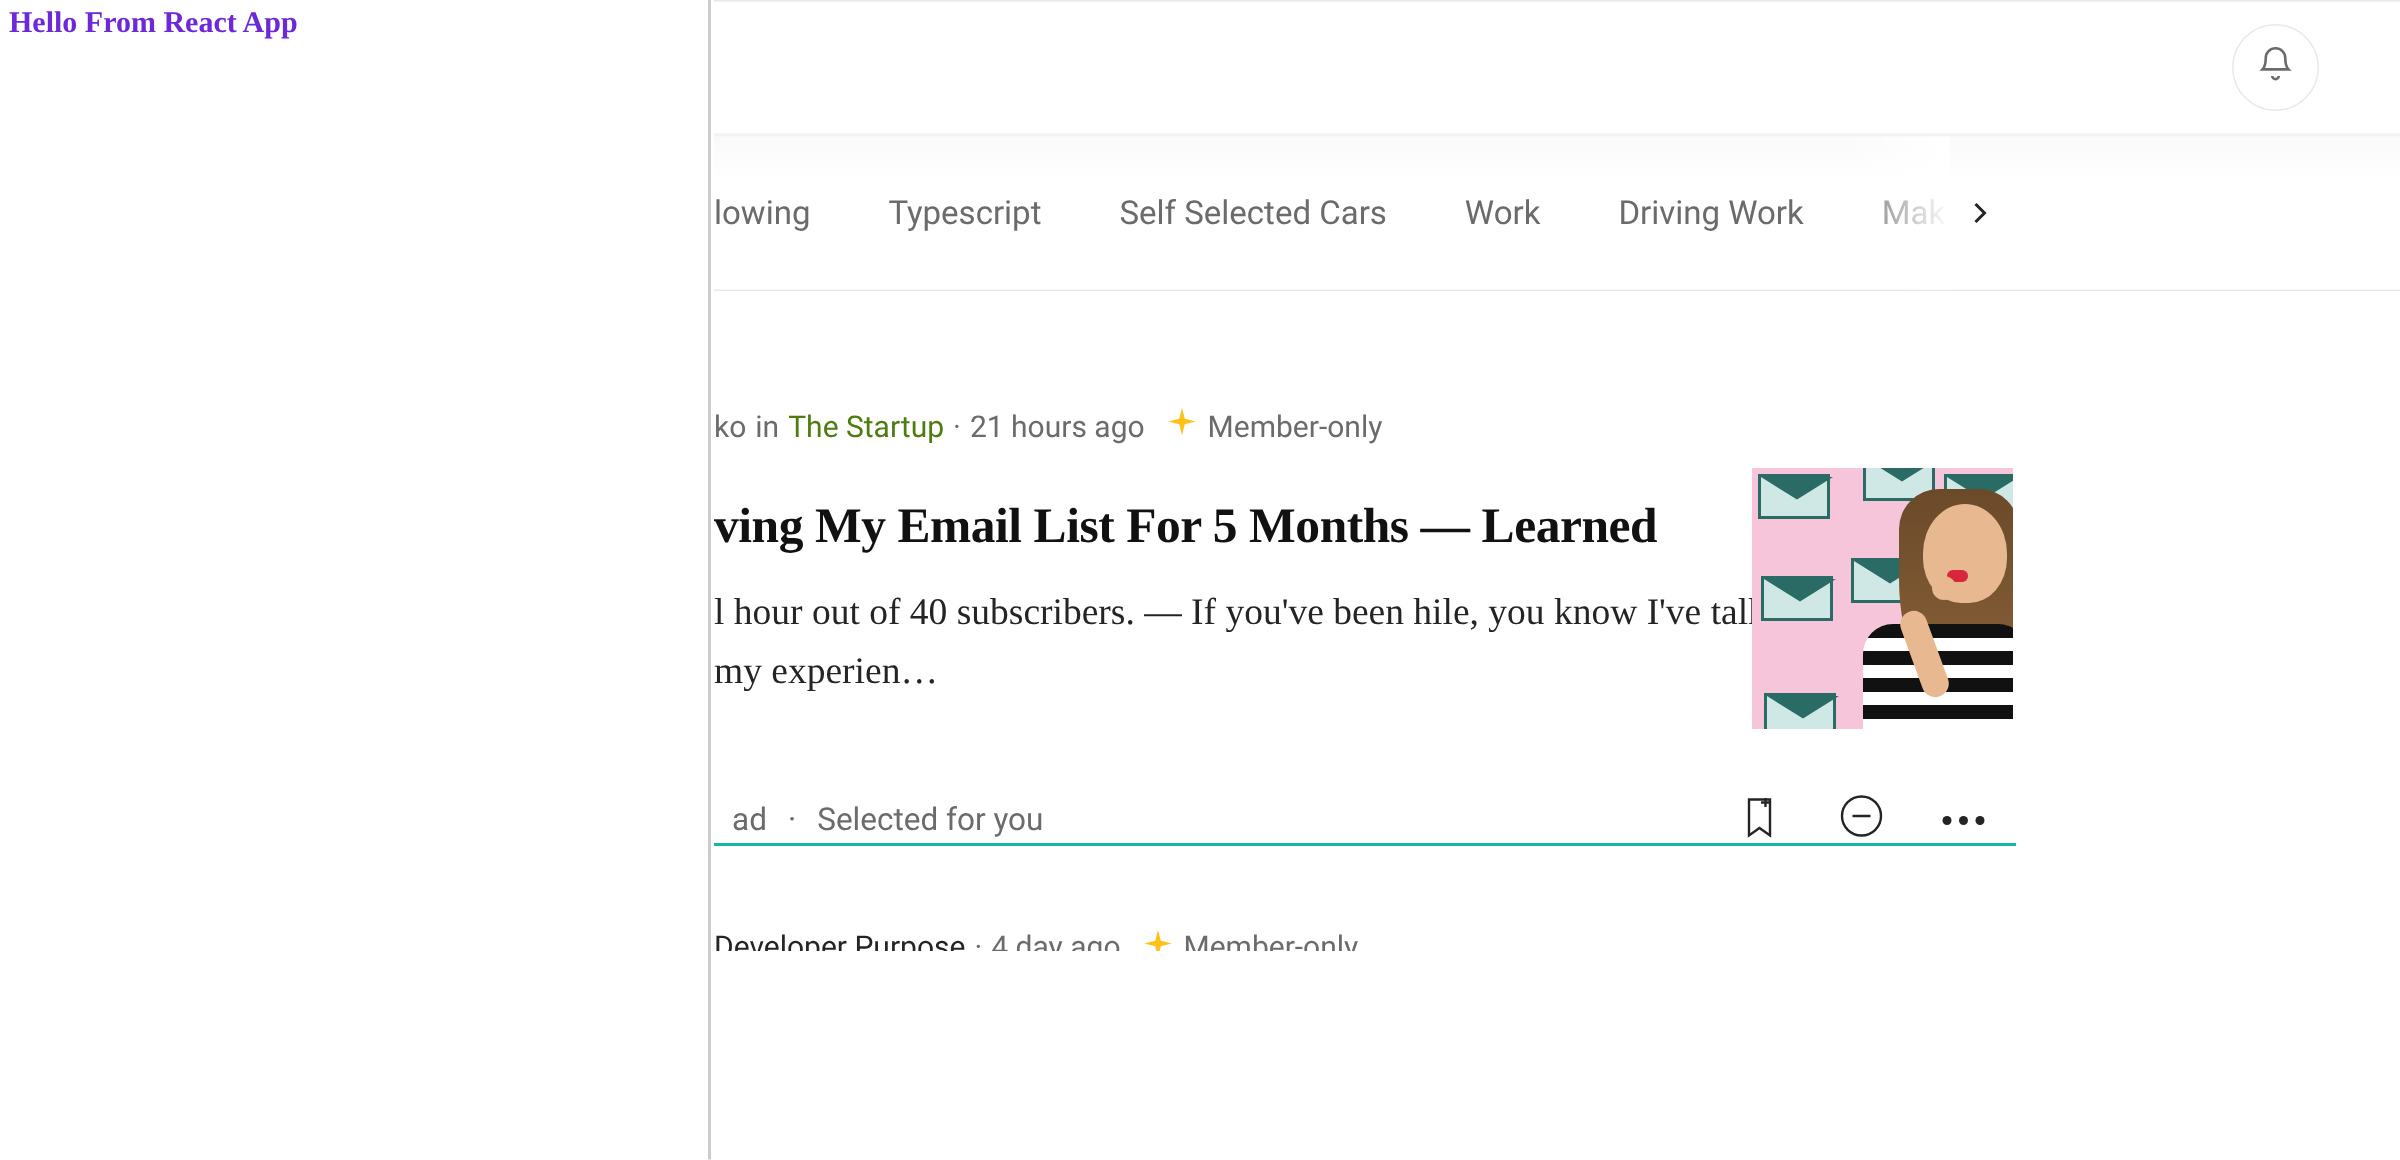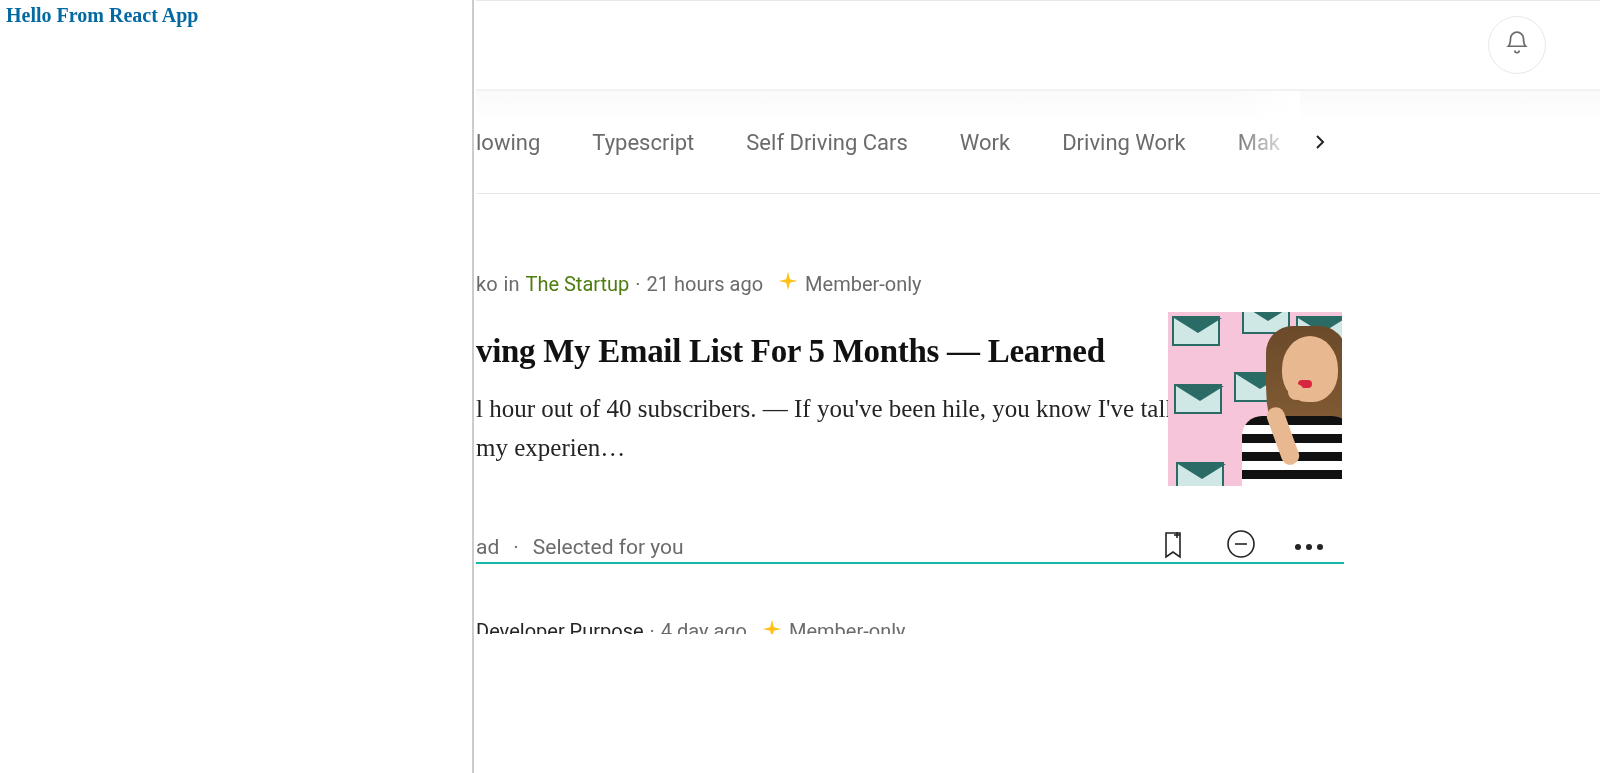--- a/index.html
+++ b/index.html
@@ -1,20 +1,20 @@
 <!DOCTYPE html>
 <html><head>
 <meta charset="utf-8">
 <style>
 * { margin: 0; padding: 0; box-sizing: border-box; }
 html, body { width: 1600px; height: 773px; overflow: hidden; font-family: -apple-system, BlinkMacSystemFont, "Segoe UI", Roboto, sans-serif; background: #fff; color: #242424; }
 
 
 .left-panel { position: absolute; left: 0; top: 0; width: 474px; height: 773px; border-right: 2px solid #ccc; background: #fff; }
-.left-title { font-family: "Times New Roman", serif; font-weight: bold; font-size: 20px; padding: 4px 6px; color: #0369a1; }
+.left-title { font-family: "Times New Roman", serif; font-weight: bold; font-size: 20px; padding: 4px 6px; color: #6d28d9; }
 
 
 .right-area { position: absolute; left: 476px; top: 0; width: 1124px; height: 634px; overflow: hidden; }
 .right-inner { position: relative; width: 100%; height: 100%; }
 
 
 .topbar { position: absolute; top: 0; left: 0; right: 0; height: 90px; border-top: 1px solid #e8e8e8; border-bottom: 1px solid #f2f2f2; background: #fff; }
 .bell-wrap { position: absolute; top: 15px; right: 54px; width: 58px; height: 58px; border: 1px solid #e8e8e8; border-radius: 50%; display: flex; align-items: center; justify-content: center; cursor: pointer; }
 .bell-wrap svg { width: 26px; height: 26px; stroke: #6b6b6b; fill: none; stroke-width: 1.6; }
 
@@ -31,21 +31,21 @@
 
 
 .article { padding-top: 76px; border-bottom: 2px solid #14b8a6; margin-right: 0; }
 .meta { font-size: 20px; color: #6b6b6b; display: flex; align-items: center; gap: 6px; flex-wrap: wrap; }
 .meta .pub { color: #4d7c0f; }
 .meta .dot { color: #6b6b6b; }
 .star { color: #ffc017; }
 .star svg { width: 22px; height: 22px; fill: #ffc017; }
 .title { font-family: "Times New Roman", Georgia, serif; font-weight: 800; font-size: 33px; line-height: 1.25; margin-top: 34px; color: #111; letter-spacing: -0.3px; }
 .excerpt { font-family: Georgia, "Times New Roman", serif; font-size: 25px; line-height: 1.55; color: #242424; margin-top: 18px; }
-.row-actions { display: flex; align-items: center; margin-top: 64px; gap: 18px; font-size: 21px; color: #6b6b6b; }
+.row-actions { display: flex; align-items: center; margin-top: 64px; gap: 18px; font-size: 21px; color: #6b6b6b; margin-left: 12px; }
 .row-actions .left { display: flex; align-items: center; gap: 14px; }
 .row-actions .icons { margin-left: auto; display: flex; align-items: center; gap: 38px; margin-right: 20px; }
 .iconbtn { width: 30px; height: 30px; display: flex; align-items: center; justify-content: center; cursor: pointer; }
 .iconbtn svg { width: 30px; height: 30px; stroke: #242424; fill: none; stroke-width: 1.6; }
 .circle-minus svg circle { stroke:#242424; }
 .dots { display:flex; gap:5px; }
 .dots span { width:6px; height:6px; background:#242424; border-radius:50%; }
 
 
 .thumb { position: absolute; top: 312px; right: 258px; width: 174px; height: 174px; background: #f7c5d9; overflow: hidden; }
@@ -83,21 +83,21 @@
               <path d="M10 19a2 2 0 0 0 4 0"></path>
             </svg>
         </span>
       </div>
     </div>
 
     <div class="tabs">
       <div class="tabs-inner">
         <span class="tab">lowing</span>
         <span class="tab">Typescript</span>
-        <span class="tab">Self Driving Cars</span>
+        <span class="tab">Self Selected Cars</span>
         <span class="tab">Work</span>
         <span class="tab">Driving Work</span>
         <span class="tab">Mak</span>
       </div>
       <div class="tabs-chevron">
         <span>
           <svg viewBox="0 0 24 24">
               <path d="M9 6l6 6-6 6"></path>
             </svg>
         </span>

